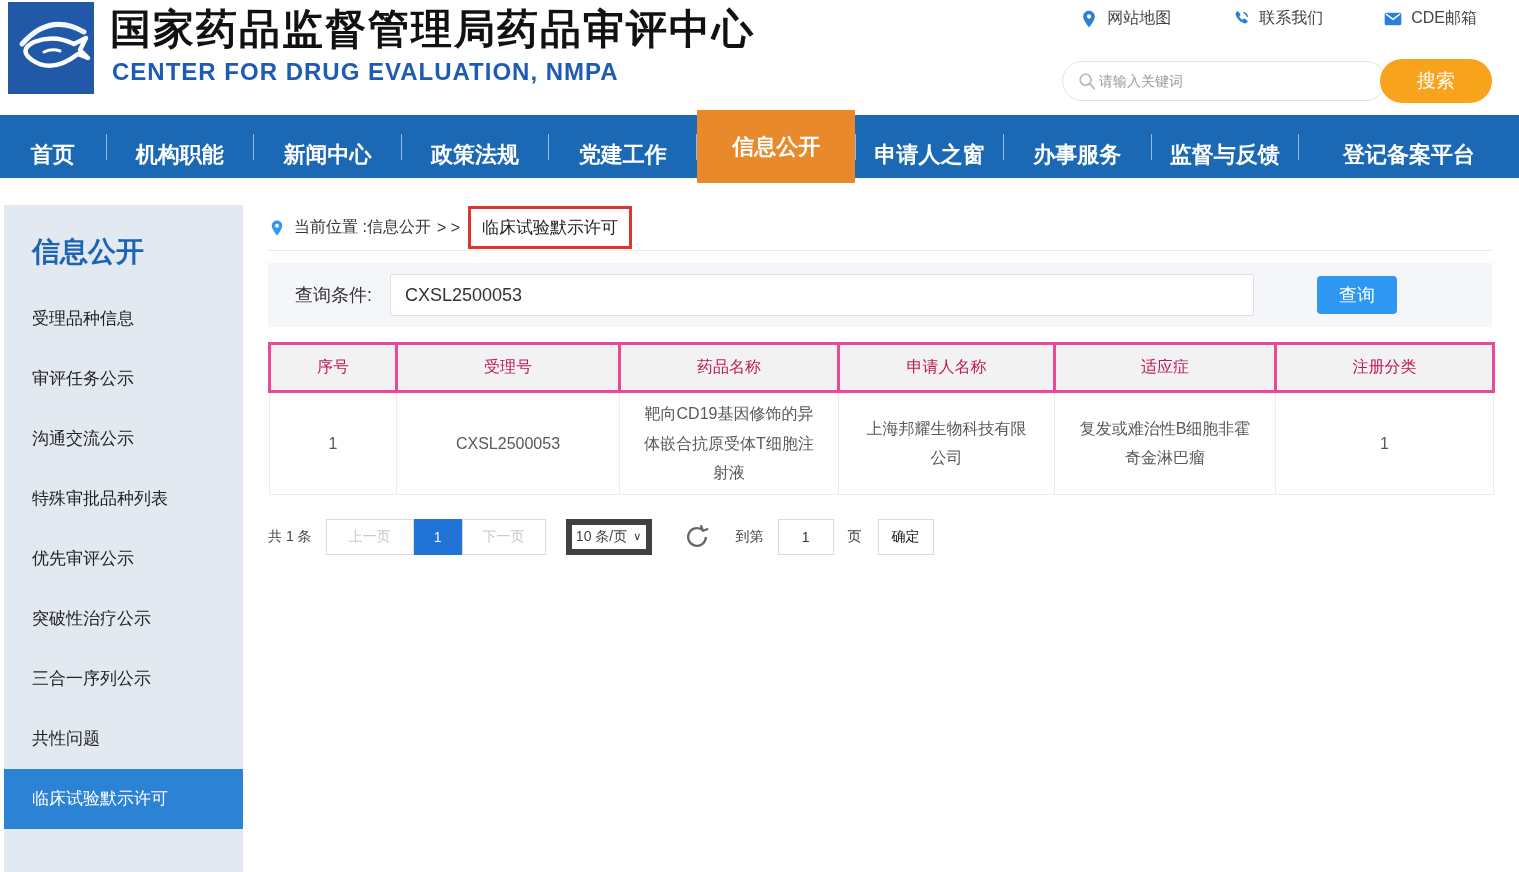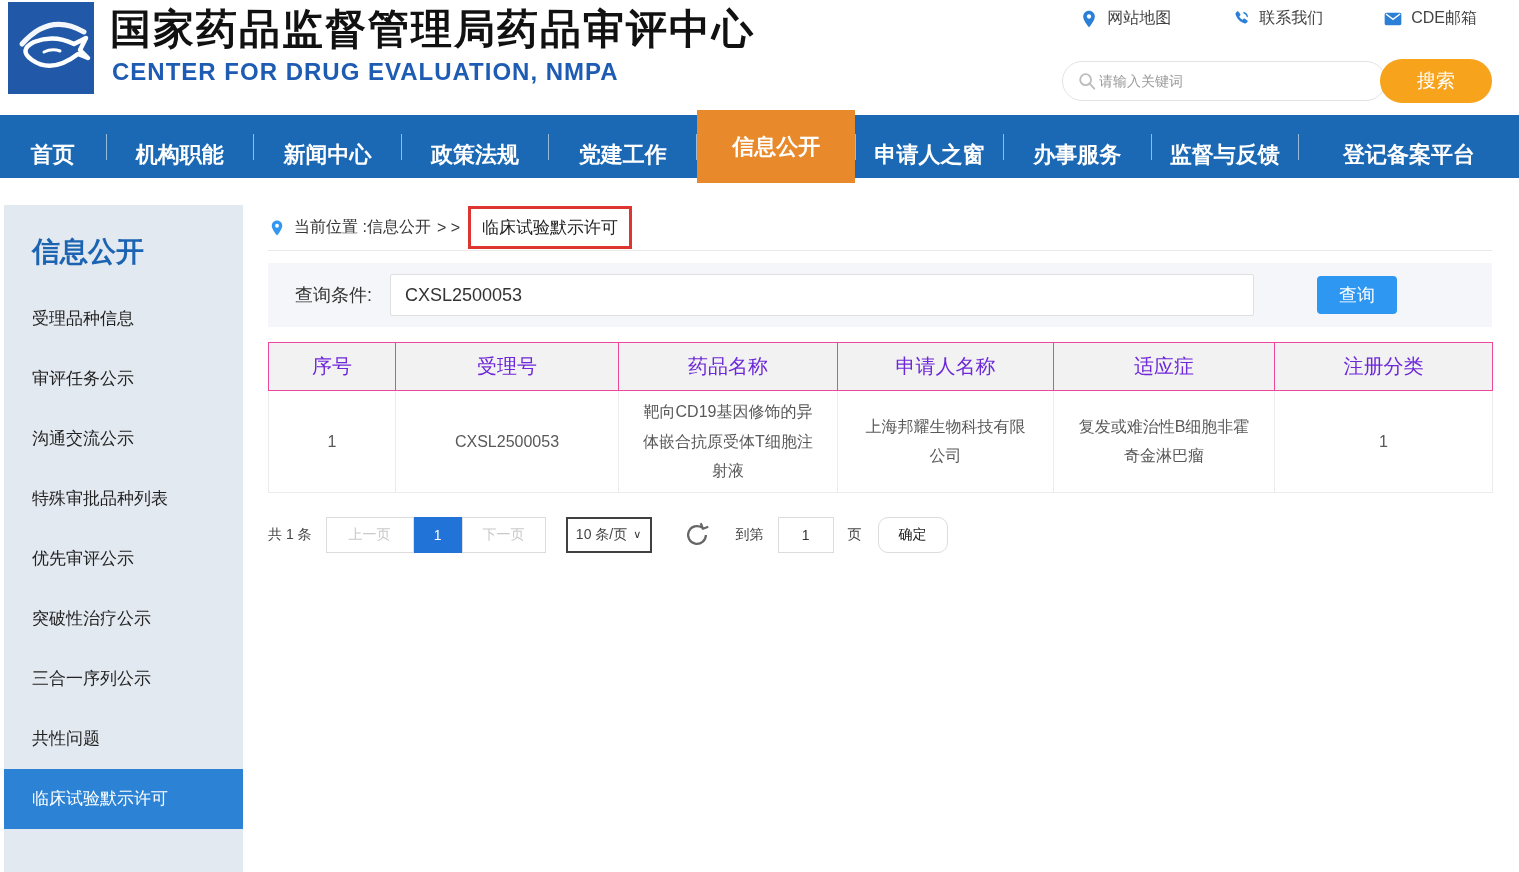--- a/index.html
+++ b/index.html
@@ -65,42 +65,42 @@
   .query-label{margin-left:27px;font-size:18px;color:#333;flex:none;}
   .query-input{margin-left:18px;width:864px;height:42px;border:1px solid #e0e0e0;border-radius:2px;
                padding:0 14px;font-size:18px;color:#333;font-family:inherit;outline:none;}
   .query-btn{position:absolute;right:95px;top:13px;width:80px;height:38px;border:none;cursor:pointer;
              background:var(--query-btn);color:#fff;font-size:18px;border-radius:4px;font-family:inherit;}
 
   table.results{margin-top:15px;width:1224px;border-collapse:collapse;table-layout:fixed;}
   table.results col.c0{width:127px;} table.results col.c1{width:223px;}
   table.results col.c2{width:219px;} table.results col.c3{width:216px;}
   table.results col.c4{width:221px;} table.results col.c5{width:218px;}
-  table.results th{height:48px;background:#f2f2f2;border:1px solid #ec4899;font-weight:normal;
-                   font-size:20px;color:#6d28d9;}
+  table.results th{height:48px;background:#f2f2f2;border:3px solid #ec4899;font-weight:normal;
+                   font-size:16px;color:#be185d;}
   table.results td{height:100px;border:1px solid #ececec;text-align:center;font-size:16px;
                    color:#595959;line-height:1.85;padding:6px 24px;}
 
   .pagination{margin-top:24px;display:flex;align-items:center;font-size:14px;color:#444;}
   .pg-total{margin-right:14px;}
   .pg-btn{height:36px;border:1px solid #dcdcdc;background:#fff;display:flex;align-items:center;
           justify-content:center;cursor:pointer;font-size:14px;}
   .pg-prev{width:88px;color:#c9c9c9;}
   .pg-cur{width:48px;background:var(--page-active);border:1px solid var(--page-active);
           color:#fff;cursor:default;}
   .pg-next{width:84px;color:#c9c9c9;}
-  .pg-size{margin-left:20px;width:86px;height:36px;border:2px solid #404040;background:#fff;
+  .pg-size{margin-left:20px;width:86px;height:36px;border:6px solid #404040;background:#fff;
            display:flex;align-items:center;justify-content:center;gap:6px;cursor:pointer;}
   .pg-size .chev{font-size:11px;color:#333;}
   .pg-refresh{margin-left:30px;width:30px;height:30px;cursor:pointer;}
   .pg-goto-label{margin-left:24px;}
   .pg-goto-input{margin-left:14px;width:56px;height:36px;border:1px solid #dcdcdc;text-align:center;
                  font-size:14px;font-family:inherit;outline:none;color:#333;}
   .pg-unit{margin-left:14px;}
-  .pg-confirm{margin-left:16px;width:70px;color:#222;border-radius:10px;}
+  .pg-confirm{margin-left:16px;width:56px;color:#222;}
 </style>
 </head>
 <body>
 
 <div class="header">
   <div class="logo">
     <svg viewBox="0 0 86 92">
       <path d="M14 42 Q 42 10 76 30" fill="none" stroke="#fff" stroke-width="5" stroke-linecap="round" opacity="0.95"></path>
       <path d="M70 52 Q 44 72 24 58 Q 10 48 26 40 Q 46 32 66 42 L 78 36 L 72 48 L 80 56 Z" fill="none" stroke="#fff" stroke-width="4.5" stroke-linejoin="round"></path>
       <path d="M36 50 Q 44 46 52 49" fill="none" stroke="#fff" stroke-width="3" stroke-linecap="round"></path>

